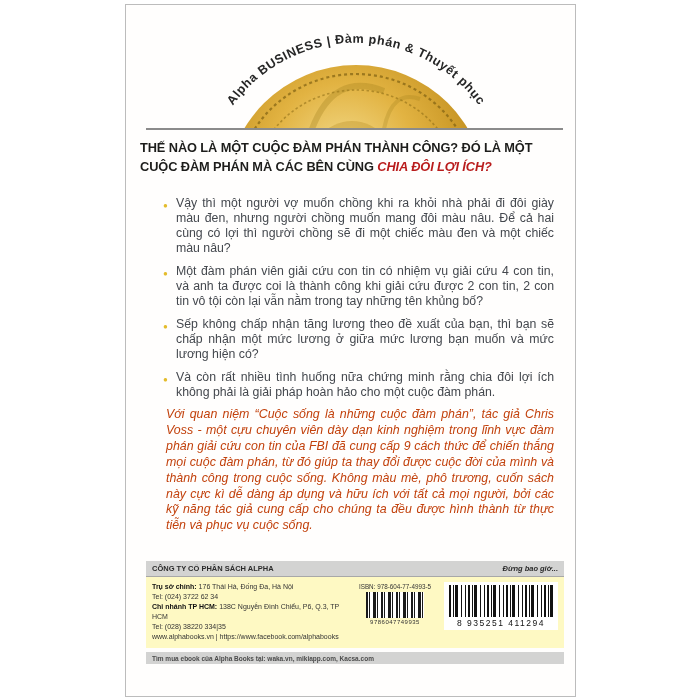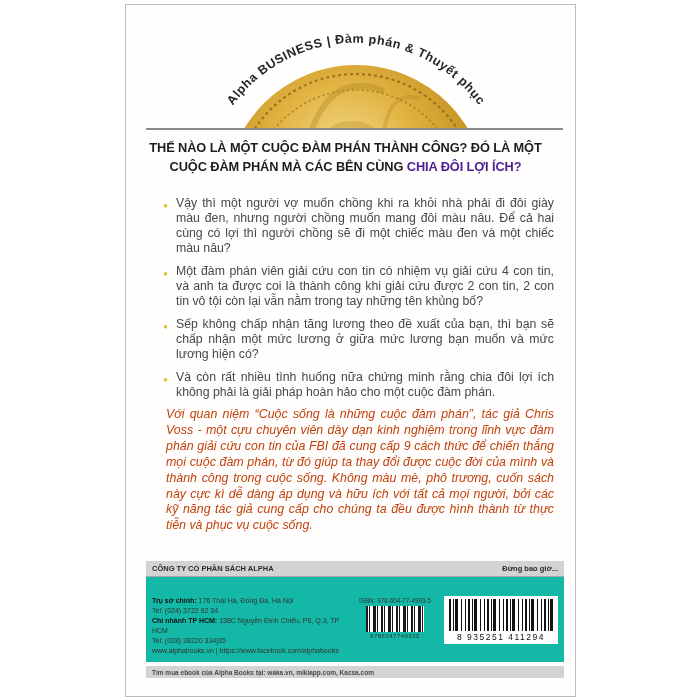--- a/index.html
+++ b/index.html
@@ -4,38 +4,38 @@
 <style>
   * { margin:0; padding:0; box-sizing:border-box; }
   html,body { width:700px; height:700px; background:#ffffff; font-family:"Liberation Sans", sans-serif; }
   .stage { position:relative; width:700px; height:700px; background:#fff; overflow:hidden; }
 
   .cover { position:absolute; left:125px; top:4px; width:451px; height:693px;
            background:#fffefd; border:1px solid #bcbcbc; }
 
   .coin-svg { position:absolute; top:0; left:0; display:block; }
 
-  .headline { position:absolute; top:133px; left:4px; right:14px; text-align:center;
+  .headline { position:absolute; top:133px; left:14px; right:14px; 
               font-weight:bold; font-size:12.8px; line-height:19px; color:#1d1d1b; letter-spacing:-0.1px; }
-  .headline .hl { color:#4c1d95; }
+  .headline .hl { color:#b91c1c;font-style:italic; }
 
   .bullets { position:absolute; top:191px; left:37px; right:21px; }
   .bullet { position:relative; padding-left:13px; margin-bottom:8px; text-align:justify;
             font-size:12.3px; line-height:15px; color:#44484e; }
   .bullet .dot { position:absolute; left:0; top:2px; font-size:8px; color:#e4bc2c; }
 
   .paragraph { position:absolute; top:402px; left:40px; right:21px; text-align:justify;
                font-style:italic; font-size:12.4px; line-height:15.9px; color:#c2410c; }
 
   .pub-box { position:absolute; top:556px; left:20px; width:418px; font-size:7px; color:#333; }
   .pub-header { display:flex; justify-content:space-between; align-items:center;
                 background:#d3d3d2; border-bottom:1px solid #a8a8a8; padding:3px 6px;
                 font-size:7.5px; font-weight:bold; color:#2b2b2b;gap:8px; }
-  .pub-title-short { }
-  .pub-body { background:#14b8a6; display:flex; align-items:flex-start; padding:19px 6px 6px 6px; }
+  .pub-title-short { font-style:italic; }
+  .pub-body { background:#fef9c3; display:flex; align-items:flex-start; padding:5px 6px 6px 6px; }
   .pub-address { width:212px; line-height:10px; color:#333; }
   .pub-address b { color:#111; }
   .isbn-block { width:86px; text-align:center; margin-top:1px; }
   .isbn-text { font-size:6.3px; white-space:nowrap; }
   .isbn-digits { font-size:6px; letter-spacing:0.5px; }
   .barcode-sm { margin:2px auto 1px auto; width:58px; height:26px; background:
       repeating-linear-gradient(90deg,#1a1a1a 0 2px,#fff 2px 3px,#1a1a1a 3px 4px,#fff 4px 7px,
       #1a1a1a 7px 10px,#fff 10px 11px,#1a1a1a 11px 12px,#fff 12px 15px); }
   .ean-block { flex:1; background:#fff; margin-left:8px; padding:3px 5px 2px 5px; text-align:center; }
   .barcode-lg { width:104px; height:32px; margin:0 auto; background:

